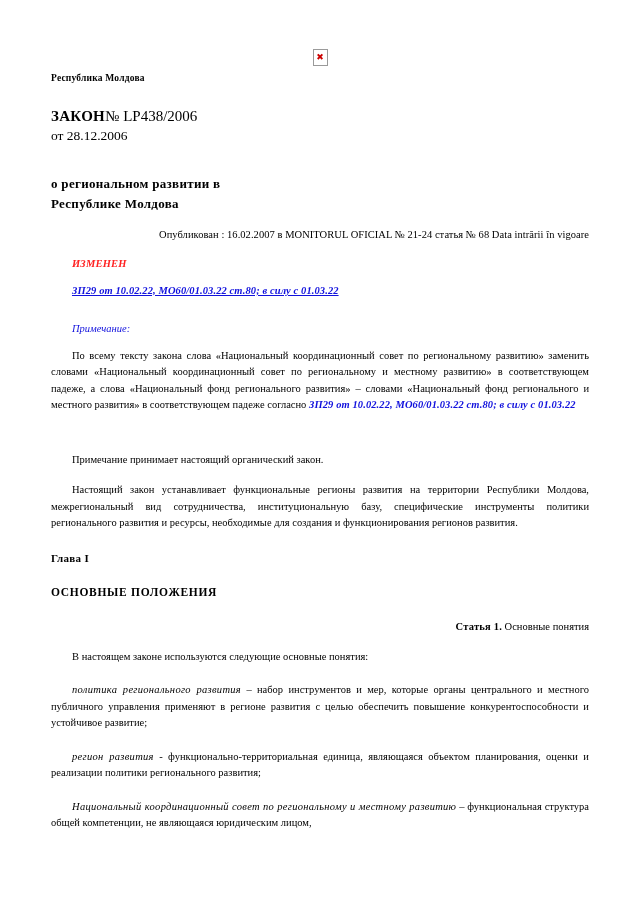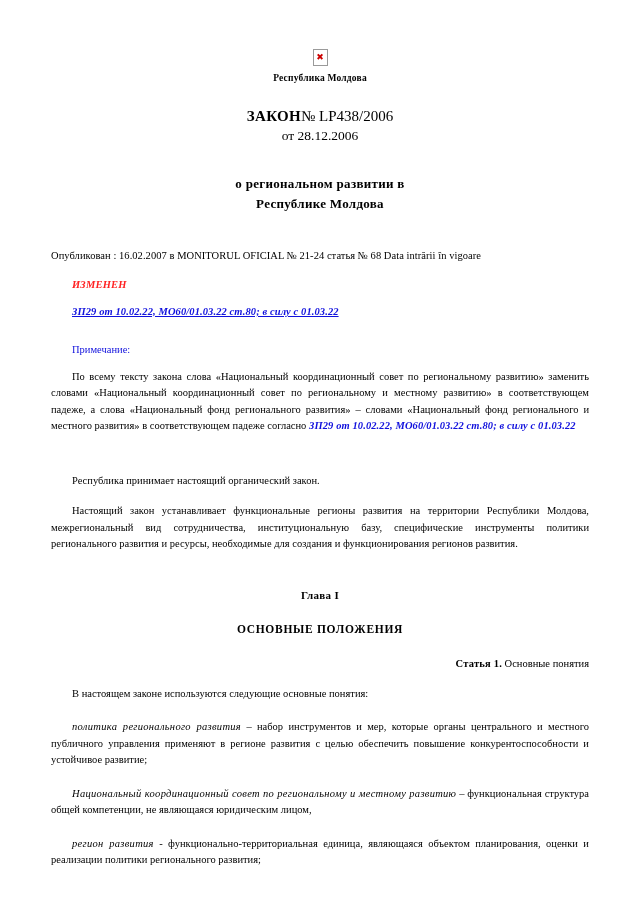--- a/index.html
+++ b/index.html
@@ -43,21 +43,21 @@
     transform: translateY(-50%);
     text-align: center;
     font-family: "DejaVu Sans", sans-serif;
     font-size: 9px;
     line-height: 9px;
     font-weight: bold;
     color: #cc0000;
   }
 
   
-  .center { text-align: center; }
+  .center { text-align: left; }
 
   .org-name {
     font-size: 9.5px;
     font-weight: bold;
     letter-spacing: .2px;
     margin-top: 7px;
   }
   .parliament {
     font-size: 16px;
     font-weight: normal;
@@ -80,22 +80,22 @@
     font-size: 13px;
     font-weight: bold;
     margin-top: 30px;
     line-height: 20px;
     letter-spacing: .3px;
   }
 
   
   .pub-line {
     font-size: 10.5px;
-    margin-top: 36px;
-    text-align: left;
+    margin-top: 15px;
+    text-align: right;
     letter-spacing: .05px;
   }
 
   .amended {
     color: #ff2222;
     font-style: italic;
     font-weight: bold;
     font-size: 10.5px;
     margin-top: 18px;
     padding-left: 21px;
@@ -120,20 +120,21 @@
     font-weight: bold;
     text-decoration: none;
     letter-spacing: .1px;
   }
 
   .note-label {
     margin-top: 27px;
     padding-left: 21px;
     font-size: 10.5px;
     color: #1111dd;
+    font-style: italic;
   }
 
   p.para {
     font-size: 10.5px;
     text-align: justify;
     text-indent: 21px;
     line-height: 16.5px;
     margin: 0;
   }
   p.note-para { margin-top: 14px; }
@@ -143,21 +144,21 @@
   p.p-term    { margin-top: 17px; }
 
   .term {
     font-style: italic;
     letter-spacing: .3px;
   }
 
   .chapter {
     font-size: 11px;
     font-weight: bold;
-    margin-top: 36px;
+    margin-top: 20px;
     letter-spacing: .3px;
   }
   .chapter-title {
     font-size: 11.5px;
     font-weight: bold;
     margin-top: 22px;
     letter-spacing: .7px;
   }
   .article-head {
     font-size: 10.5px;
@@ -195,33 +196,33 @@
   <div class="amended">ИЗМЕНЕН</div>
 
   <div class="amend-link">
     <a href="#">ЗП29 от 10.02.22, МО60/01.03.22 ст.80; в силу с 01.03.22</a>
   </div>
 
   <div class="note-label">Примечание:</div>
 
   <p class="para note-para"><span>По всему тексту закона слова «Национальный координационный совет по региональному развитию» заменить словами «Национальный координационный совет по региональному и местному развитию» в соответствующем падеже, а слова «Национальный фонд регионального развития» – словами «Национальный фонд регионального и местного развития» в соответствующем падеже согласно </span><span class="inline-link-nounder">ЗП29 от 10.02.22, МО60/01.03.22 ст.80; в силу с 01.03.22</span></p>
 
-  <p class="para p-accept">Республика принимает настоящий органический закон.</p>
+  <p class="para p-accept">Примечание принимает настоящий органический закон.</p>
 
   <p class="para p-scope">Настоящий закон устанавливает функциональные регионы развития на территории Республики Молдова, межрегиональный вид сотрудничества, институциональную базу, специфические инструменты политики регионального развития и ресурсы, необходимые для создания и функционирования регионов развития.</p>
 
   <div class="center chapter">Глава I</div>
 
   <div class="center chapter-title">ОСНОВНЫЕ ПОЛОЖЕНИЯ</div>
 
   <div class="article-head">
     <span class="art-no">Статья 1.</span><span> Основные понятия</span>
   </div>
 
   <p class="para p-uses">В настоящем законе используются следующие основные понятия:</p>
 
   <p class="para p-term"><span class="term">политика регионального развития</span><span> – набор инструментов и мер, которые органы центрального и местного публичного управления применяют в регионе развития с целью обеспечить повышение конкурентоспособности и устойчивое развитие;</span></p>
 
+  <p class="para p-term"><span class="term">регион развития</span><span> - функционально-территориальная единица, являющаяся объектом планирования, оценки и реализации политики регионального развития;</span></p>
+
   <p class="para p-term"><span class="term">Национальный координационный совет по региональному и местному развитию</span><span> – функциональная структура общей компетенции, не являющаяся юридическим лицом,</span></p>
 
-  <p class="para p-term"><span class="term">регион развития</span><span> - функционально-территориальная единица, являющаяся объектом планирования, оценки и реализации политики регионального развития;</span></p>
-
 </div>
 
 </body></html>

